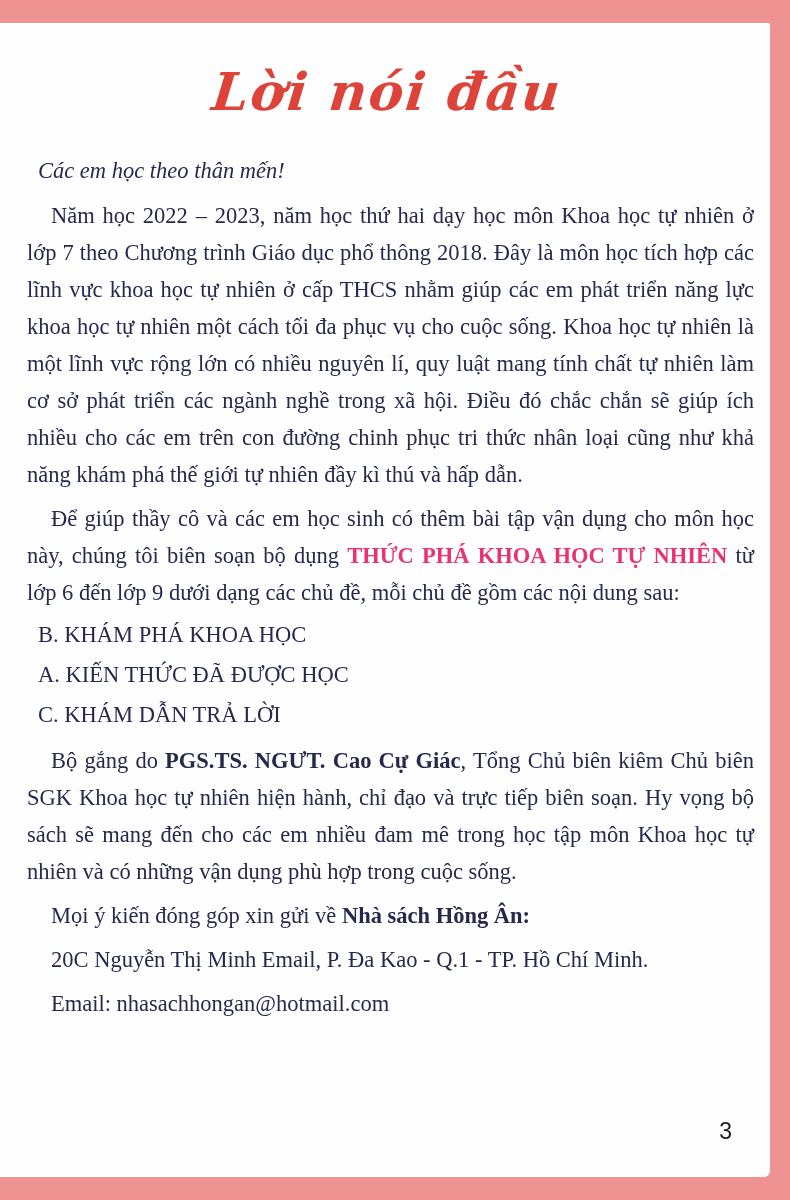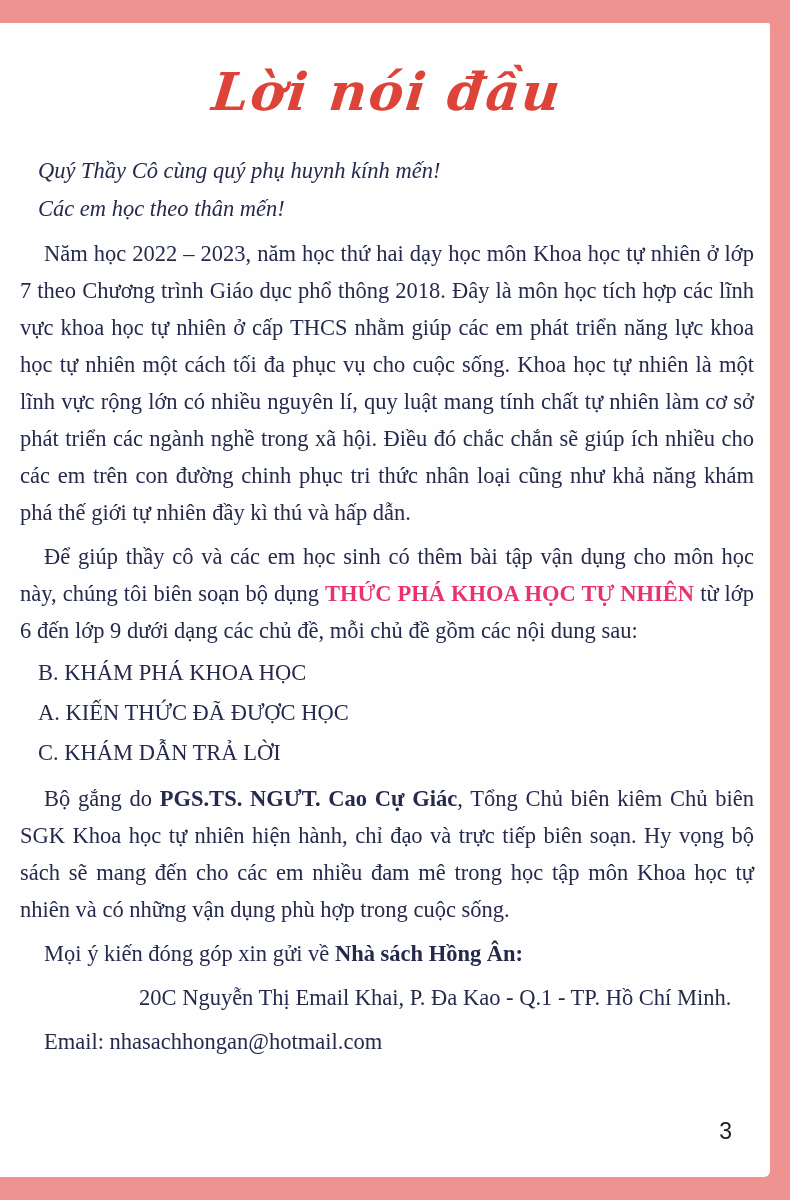--- a/index.html
+++ b/index.html
@@ -43,20 +43,21 @@
   .greeting {
     font-style: italic;
     margin-left: 18px;
     line-height: 38px;
   }
 
   p.para {
     text-align: justify;
     text-indent: 24px;
     margin-top: 7px;
+    margin-left: 7px;
   }
 
   .series-title { color: var(--series_pink); font-weight: bold; }
   .bold { font-weight: bold; }
 
   ul.contents-list { list-style: none; margin: 4px 0 0 18px; }
   ul.contents-list li { line-height: 40px; }
 
   .address-line { margin-left: 95px; margin-top: 0; text-indent: 0; }
   .email-line, .thanks-line { margin-left: 0; text-indent: 0; margin-top: 0; }
@@ -72,39 +73,38 @@
 </style>
 </head>
 <body>
 
 <div class="paper">
 
   <h1 class="page-title">Lời nói đầu</h1>
 
   <div class="body-text">
 
-    <p class="greeting">Quý Thầy Cô cùng quý phụ huynh kính mến!</p>
 
     <p class="greeting">Các em học theo thân mến!</p>
 
     <p class="para">Năm học 2022 – 2023, năm học thứ hai dạy học môn Khoa học tự nhiên ở lớp 7 theo Chương trình Giáo dục phổ thông 2018. Đây là môn học tích hợp các lĩnh vực khoa học tự nhiên ở cấp THCS nhằm giúp các em phát triển năng lực khoa học tự nhiên một cách tối đa phục vụ cho cuộc sống. Khoa học tự nhiên là một lĩnh vực rộng lớn có nhiều nguyên lí, quy luật mang tính chất tự nhiên làm cơ sở phát triển các ngành nghề trong xã hội. Điều đó chắc chắn sẽ giúp ích nhiều cho các em trên con đường chinh phục tri thức nhân loại cũng như khả năng khám phá thế giới tự nhiên đầy kì thú và hấp dẫn.</p>
 
     <p class="para"><span>Để giúp thầy cô và các em học sinh có thêm bài tập vận dụng cho môn học này, chúng tôi biên soạn bộ dụng </span><span class="series-title">THỨC PHÁ KHOA HỌC TỰ NHIÊN</span><span> từ lớp 6 đến lớp 9 dưới dạng các chủ đề, mỗi chủ đề gồm các nội dung sau:</span></p>
 
     <ul class="contents-list">
       <li>B. KHÁM PHÁ KHOA HỌC</li>
       <li>A. KIẾN THỨC ĐÃ ĐƯỢC HỌC</li>
       <li>C. KHÁM DẪN TRẢ LỜI</li>
     </ul>
 
     <p class="para"><span>Bộ gắng do </span><span class="bold">PGS.TS. NGƯT. Cao Cự Giác</span><span>, Tổng Chủ biên kiêm Chủ biên SGK Khoa học tự nhiên hiện hành, chỉ đạo và trực tiếp biên soạn. Hy vọng bộ sách sẽ mang đến cho các em nhiều đam mê trong học tập môn Khoa học tự nhiên và có những vận dụng phù hợp trong cuộc sống.</span></p>
 
 
     <p class="para contact-line"><span>Mọi ý kiến đóng góp xin gửi về </span><span class="bold">Nhà sách Hồng Ân:</span></p>
 
-    <p class="para address-line">20C Nguyễn Thị Email Khai, P. Đa Kao - Q.1 - TP. Hồ Chí Minh.</p>
+    <p class="para address-line">20C Nguyễn Thị Minh Email, P. Đa Kao - Q.1 - TP. Hồ Chí Minh.</p>
 
     <p class="para email-line">Email: nhasachhongan@hotmail.com</p>
 
   </div>
 
   <div class="page-number">3</div>
 </div>
 
 </body></html>

